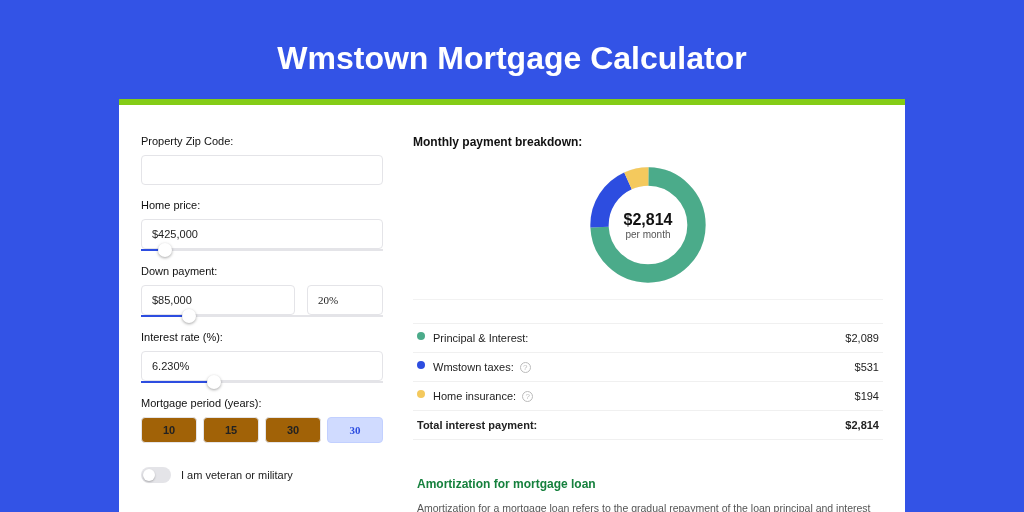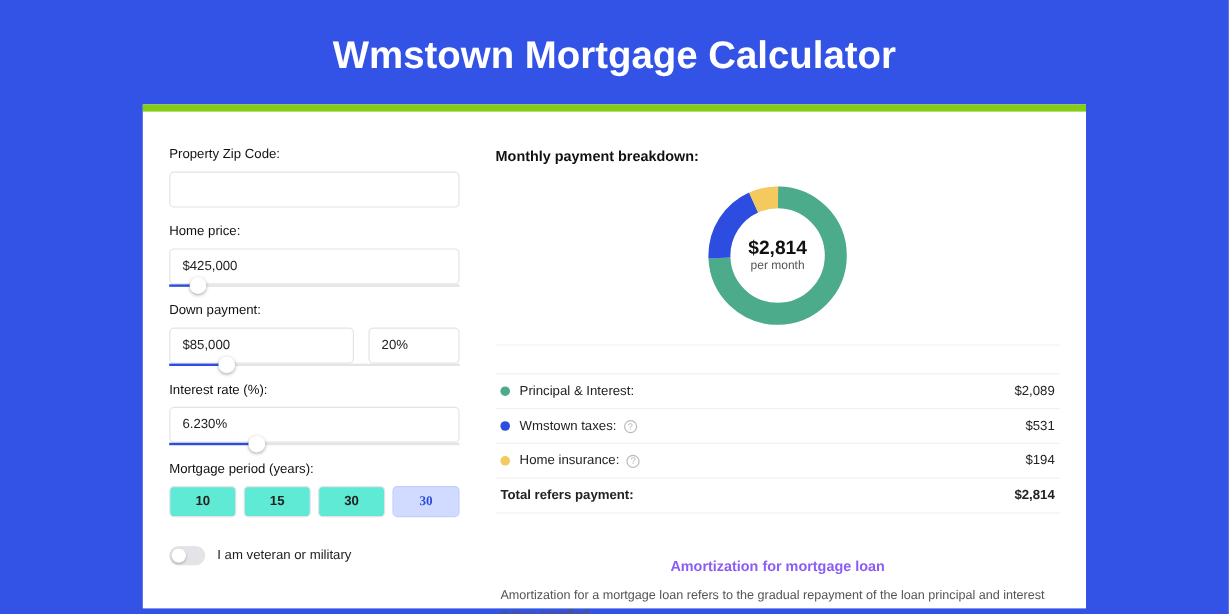--- a/index.html
+++ b/index.html
@@ -8,21 +8,21 @@
     background: #3353e6;
     width: 1024px;
     height: 512px;
     overflow: hidden;
   }
   .page-title {
     color: #fff;
     font-size: 32px;
     font-weight: 700;
     text-align: center;
-    padding: 28px 0 22px 0;
+    padding: 40px 0 22px 0;
   }
   .card {
     background: #fff;
     width: 786px;
     margin: 0 auto;
     height: 420px;
     display: flex;
     padding: 30px 22px 0 22px;
     border-top: 6px solid #84cc16;
   }
@@ -69,33 +69,33 @@
     border-radius: 50%;
     background: #fff;
     box-shadow: 0 1px 3px rgba(0,0,0,0.35);
     transform: translateX(-50%);
   }
   .row-split {
     display: flex;
     gap: 12px;
   }
   .row-split .text-input:first-child { flex: 1; }
-  .row-split .text-input:last-child { width: 76px; }
+  .row-split .text-input:last-child { width: 76px; font-family: Liberation Serif, serif; }
   .period-row {
     display: flex;
     gap: 6px;
     margin-top: 2px;
   }
   .period-btn {
     flex: 1;
     height: 26px;
     border: 1px solid #e4e4e8;
     border-radius: 4px;
     font-size: 11px;
-    background: #5eead4;
+    background: #a16207;
     color: #222;
     font-weight: 600;
     cursor: pointer;
     display: flex;
     align-items: center;
     justify-content: center;
   }
   .period-btn.active {
     background: #d0dbff;
     border-color: #c2d0ff;
@@ -148,21 +148,21 @@
   .donut-center {
     position: absolute;
     top: 50%; left: 50%;
     transform: translate(-50%, -50%);
     text-align: center;
   }
   .donut-amount { font-size: 16px; font-weight: 800; color: #111; }
   .donut-sub { font-size: 10px; color: #555; }
   .legend-row {
     display: flex;
-    align-items: center;
+    align-items: flex-start;
     padding: 8px 4px;
     border-top: 1px solid #f0f0f0;
     font-size: 11px;
     color: #222;
   }
   .legend-row:last-child { border-bottom: 1px solid #f0f0f0; }
   .dot {
     width: 8px; height: 8px; border-radius: 50%;
     margin-right: 8px;
   }
@@ -178,21 +178,21 @@
     color: #bbb;
     font-size: 8px;
     align-items: center;
     justify-content: center;
   }
   .amort-card {
     margin-top: 22px;
     padding: 14px 4px 0 4px;
     border-top: 1px solid transparent;
   }
-  .amort-title { font-size: 12px; font-weight: 700; color: #8b5cf6; margin-bottom: 10px; text-align: center; }
+  .amort-title { font-size: 12px; font-weight: 700; color: #15803d; margin-bottom: 10px; }
   .amort-body { font-size: 10.5px; color: #555; line-height: 1.5; }
   .spacer-14 { height: 14px; }
   .first-spacer { height: 20px; margin-bottom: 4px; }
   .border-top-f2 { border-top: 1px solid #f2f2f2; }
 </style>
 </head>
 <body>
 
 <div class="page-title">Wmstown Mortgage Calculator</div>
 
@@ -279,21 +279,21 @@
         </div>
         <div class="legend-row">
           <span class="dot" style="background: rgb(244, 201, 93);"></span>
           <span class="legend-label">
             <span>Home insurance:</span>
             <span class="info-icon">?</span>
           </span>
           <span class="legend-value">$194</span>
         </div>
         <div class="legend-row total">
-          <span class="legend-label">Total refers payment:</span>
+          <span class="legend-label">Total interest payment:</span>
           <span class="legend-value">$2,814</span>
         </div>
       </div>
 
     <div class="amort-card">
       <div class="amort-title">Amortization for mortgage loan</div>
       <div class="amort-body">Amortization for a mortgage loan refers to the gradual repayment of the loan principal and interest over a specified</div>
     </div>
   </div>
 </div>

